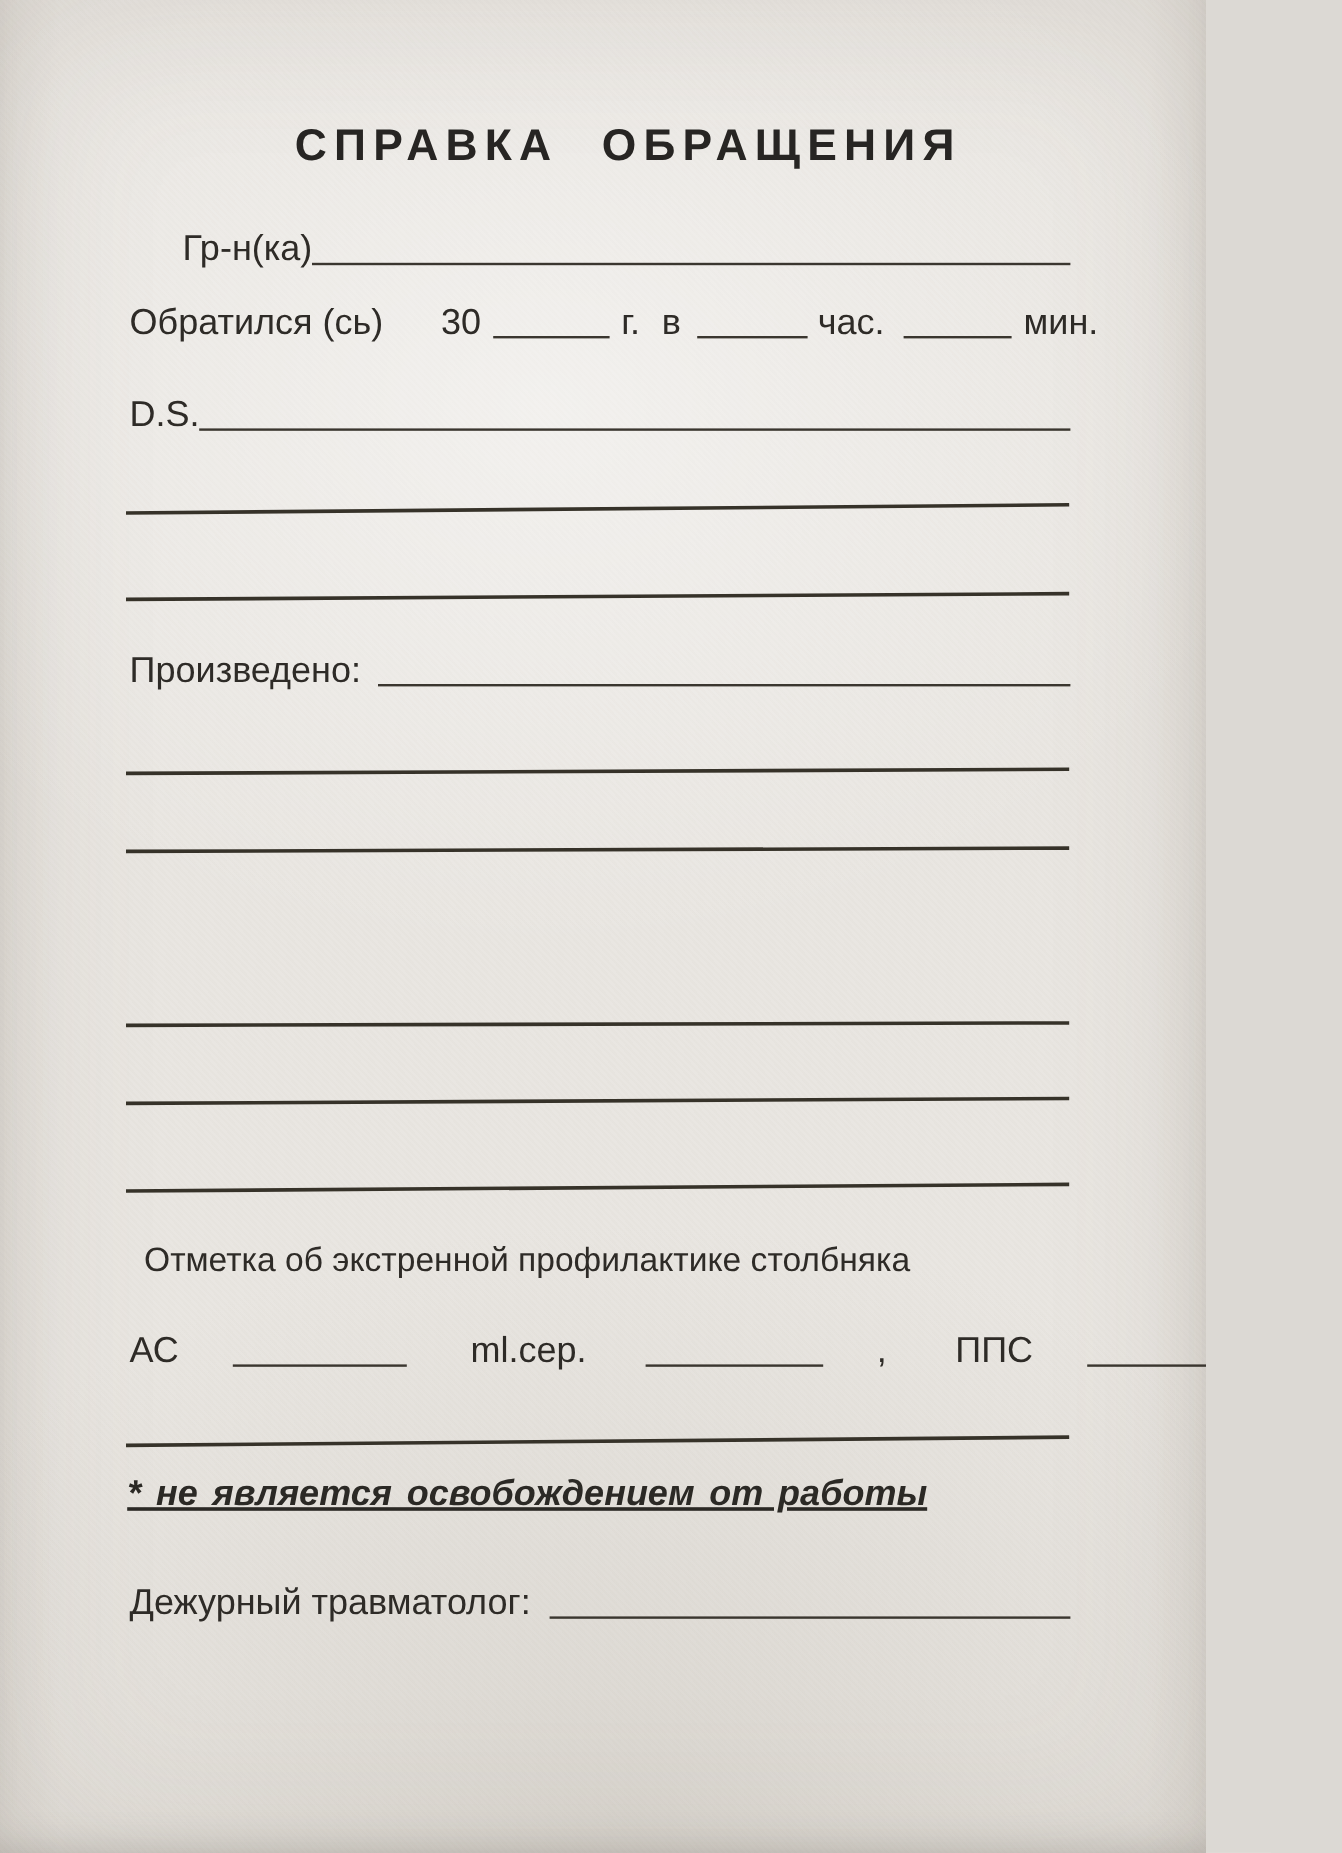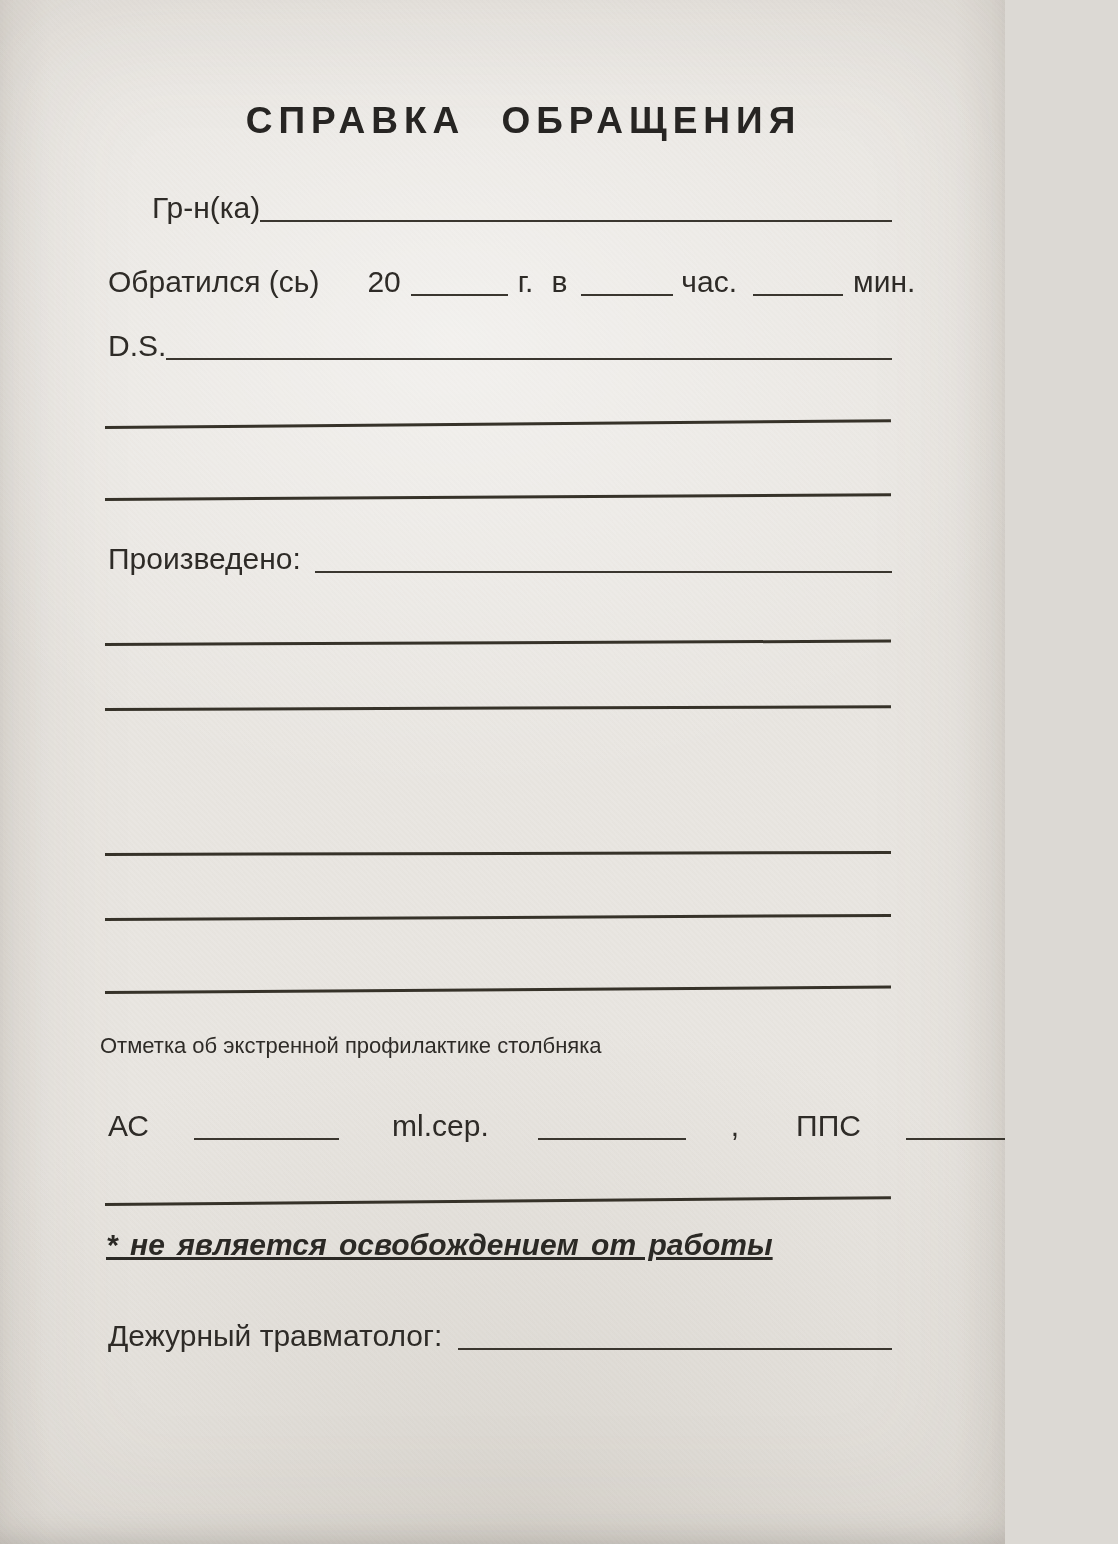--- a/index.html
+++ b/index.html
@@ -35,21 +35,21 @@
     flex:0 0 auto;display:block;height:14px;
     border-bottom:2px solid #3a362f;
     transform:translateY(4px);
   }
   .blank.grow{flex:1 1 auto;}
   .rule{
     position:absolute;left:105px;right:114px;height:0;
     border-top:3px solid #363229;
     transform-origin:left center;
   }
-  .heading{position:absolute;left:100px;right:113px;font-size:22px;line-height:1.2;}
+  .heading{position:absolute;left:120px;right:113px;font-size:28px;line-height:1.2;}
   .footnote{
     position:absolute;left:106px;right:113px;
     font-size:30px;font-weight:bold;font-style:italic;line-height:1.2;
     color:#2b2925;word-spacing:4px;
   }
   
   .ml4{margin-left:4px;}.ml8{margin-left:8px;}.ml10{margin-left:10px;}
   .ml12{margin-left:12px;}.ml14{margin-left:14px;}.ml16{margin-left:16px;}
   .ml18{margin-left:18px;}.ml22{margin-left:22px;font-family:Liberation Mono, monospace;}.ml48{margin-left:48px;}
   .w90{width:90px;}.w92{width:92px;}.w97{width:97px;}
@@ -60,24 +60,24 @@
 
 <div class="page">
 
   <h1 class="title">СПРАВКА ОБРАЩЕНИЯ</h1>
 
   <div class="row" style="top:190px;margin-left:44px;">
     <span class="label">Гр-н(ка)</span>
     <span class="blank grow"></span>
   </div>
 
-  <div class="row" style="top:264px;">
+  <div class="row" style="top:251px;">
     <span class="label">Обратился (сь)</span>
     <span class="blank grow" style="max-width:133px;"></span>
-    <span class="label ml48">20</span>
+    <span class="label ml48">30</span>
     <span class="blank w97 ml10"></span>
     <span class="label ml10">г.</span>
     <span class="label ml18">в</span>
     <span class="blank w92 ml14"></span>
     <span class="label ml8">час.</span>
     <span class="blank w90 ml16"></span>
     <span class="label ml10">мин.</span>
   </div>
 
   <div class="row" style="top:328px;justify-content:center;">

